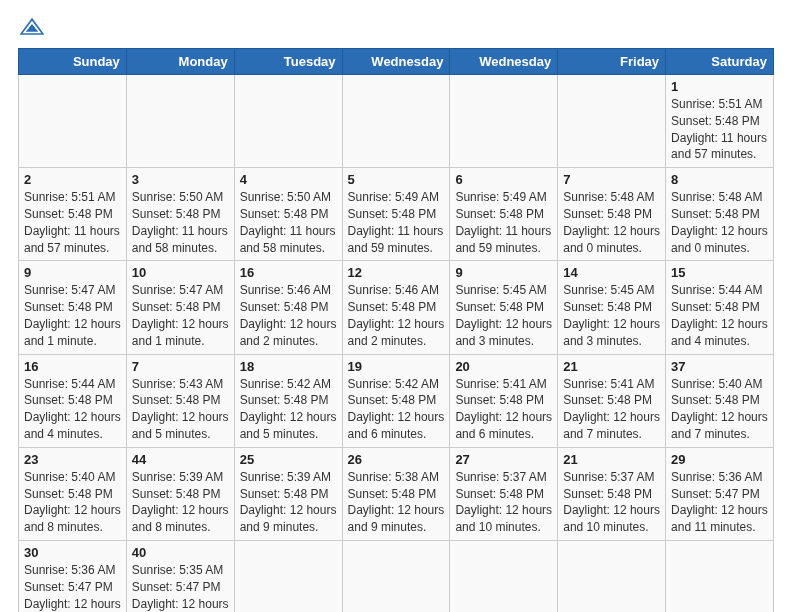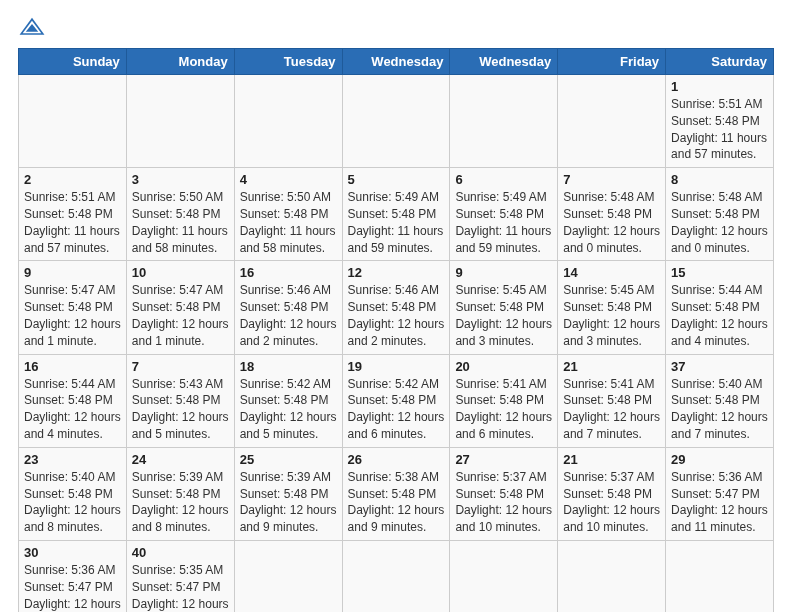--- a/index.html
+++ b/index.html
@@ -228,21 +228,21 @@
     <span class="day-number">37</span>
     <span class="day-info">Sunrise: 5:40 AM<br>Sunset: 5:48 PM<br>Daylight: 12 hours and 7 minutes.</span>
   </td>
         </tr>
         <tr>
           <td>
     <span class="day-number">23</span>
     <span class="day-info">Sunrise: 5:40 AM<br>Sunset: 5:48 PM<br>Daylight: 12 hours and 8 minutes.</span>
   </td>
           <td>
-    <span class="day-number">24</span>
+    <span class="day-number">44</span>
     <span class="day-info">Sunrise: 5:39 AM<br>Sunset: 5:48 PM<br>Daylight: 12 hours and 8 minutes.</span>
   </td>
           <td>
     <span class="day-number">25</span>
     <span class="day-info">Sunrise: 5:39 AM<br>Sunset: 5:48 PM<br>Daylight: 12 hours and 9 minutes.</span>
   </td>
           <td>
     <span class="day-number">26</span>
     <span class="day-info">Sunrise: 5:38 AM<br>Sunset: 5:48 PM<br>Daylight: 12 hours and 9 minutes.</span>
   </td>

